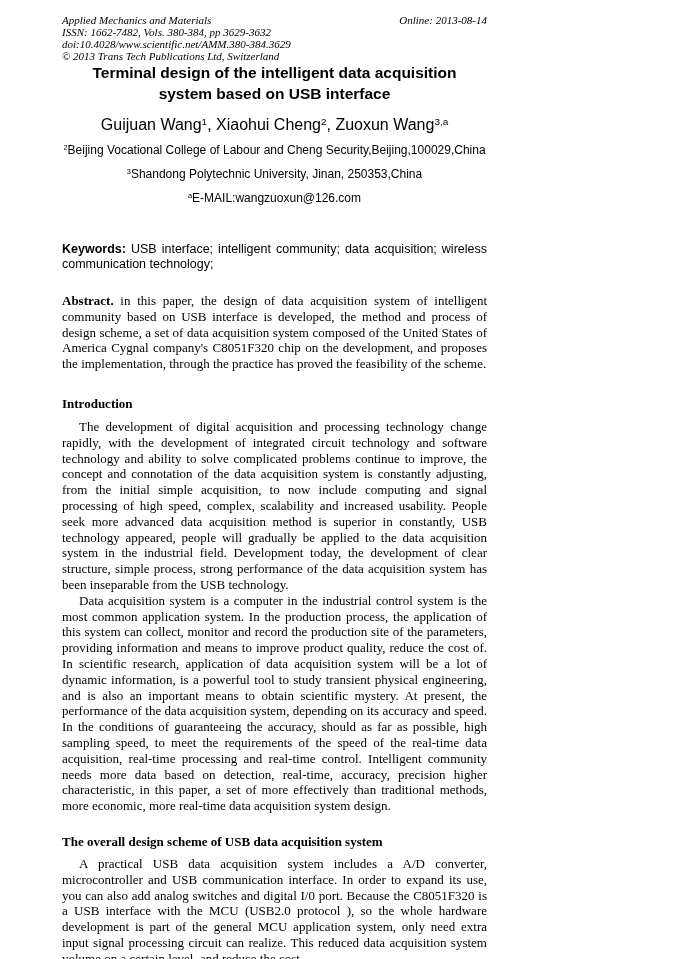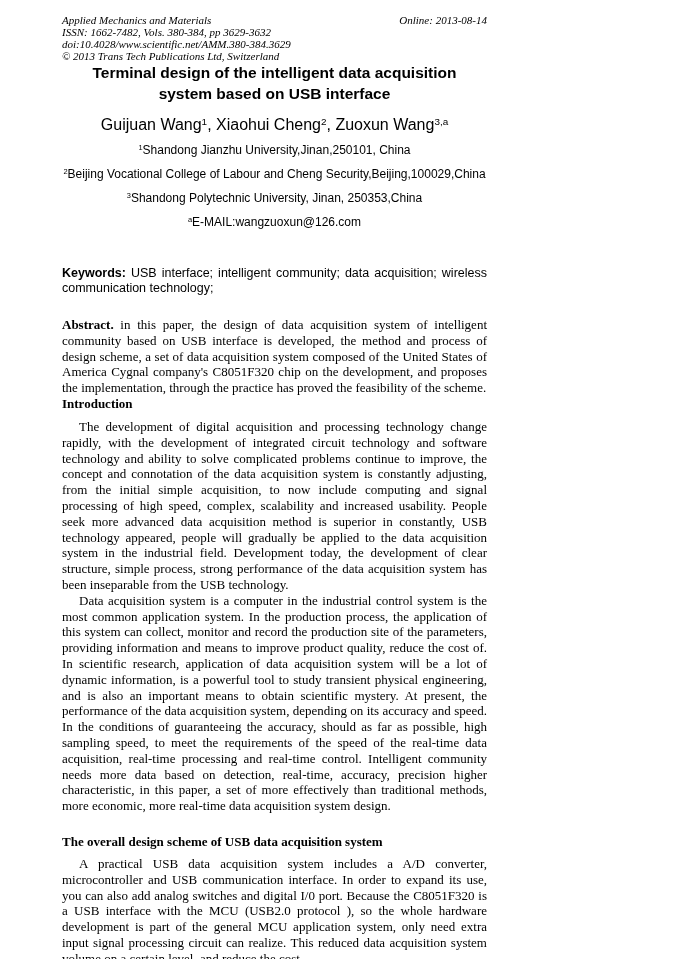--- a/index.html
+++ b/index.html
@@ -76,21 +76,21 @@
     line-height: 15.8px;
     text-align: justify;
   }
   .abstract .alabel { font-weight: bold; }
   .sec-heading {
     font-weight: bold;
     font-size: 13px;
     line-height: 16px;
     margin: 0;
   }
-  .sec-heading.first { margin-bottom: 7px; }
+  .sec-heading.first { margin-top: 24px; margin-bottom: 7px; }
   .sec-heading.second { margin-top: 20px; margin-bottom: 6px; }
   .body-par {
     margin: 0;
     font-size: 13px;
     line-height: 15.8px;
     text-align: justify;
     text-indent: 17px;
   }
 </style>
 </head>
@@ -107,21 +107,20 @@
     </div>
     <div class="jheader-right">Online: 2013-08-14</div>
   </div>
 
   <div class="paper-title">Terminal design of the intelligent data acquisition system based on USB interface</div>
 
   <div class="authors">
     <span><span>Guijuan Wang</span><sup>1</sup></span><span><span>, Xiaohui Cheng</span><sup>2</sup></span><span><span>, Zuoxun Wang</span><sup>3,a</sup></span>
   </div>
 
-  <div class="affil"><sup>1</sup><span>Shandong Jianzhu University,Jinan,250101, China</span></div>
   <div class="affil"><sup>2</sup><span>Beijing Vocational College of Labour and Cheng Security,Beijing,100029,China</span></div>
   <div class="affil"><sup>3</sup><span>Shandong Polytechnic University, Jinan, 250353,China</span></div>
   <div class="affil"><sup>a</sup><span>E-MAIL:wangzuoxun@126.com</span></div>
 
   <div class="keywords">
     <span class="klabel">Keywords:</span><span> USB interface; intelligent community; data acquisition; wireless communication technology;</span>
   </div>
 
   <div class="abstract">
     <span class="alabel">Abstract.</span><span> in this paper, the design of data acquisition system of intelligent community based on USB interface is developed, the method and process of design scheme, a set of data acquisition system composed of the United States of America Cygnal company's C8051F320 chip on the development, and proposes the implementation, through the practice has proved the feasibility of the scheme.</span>

